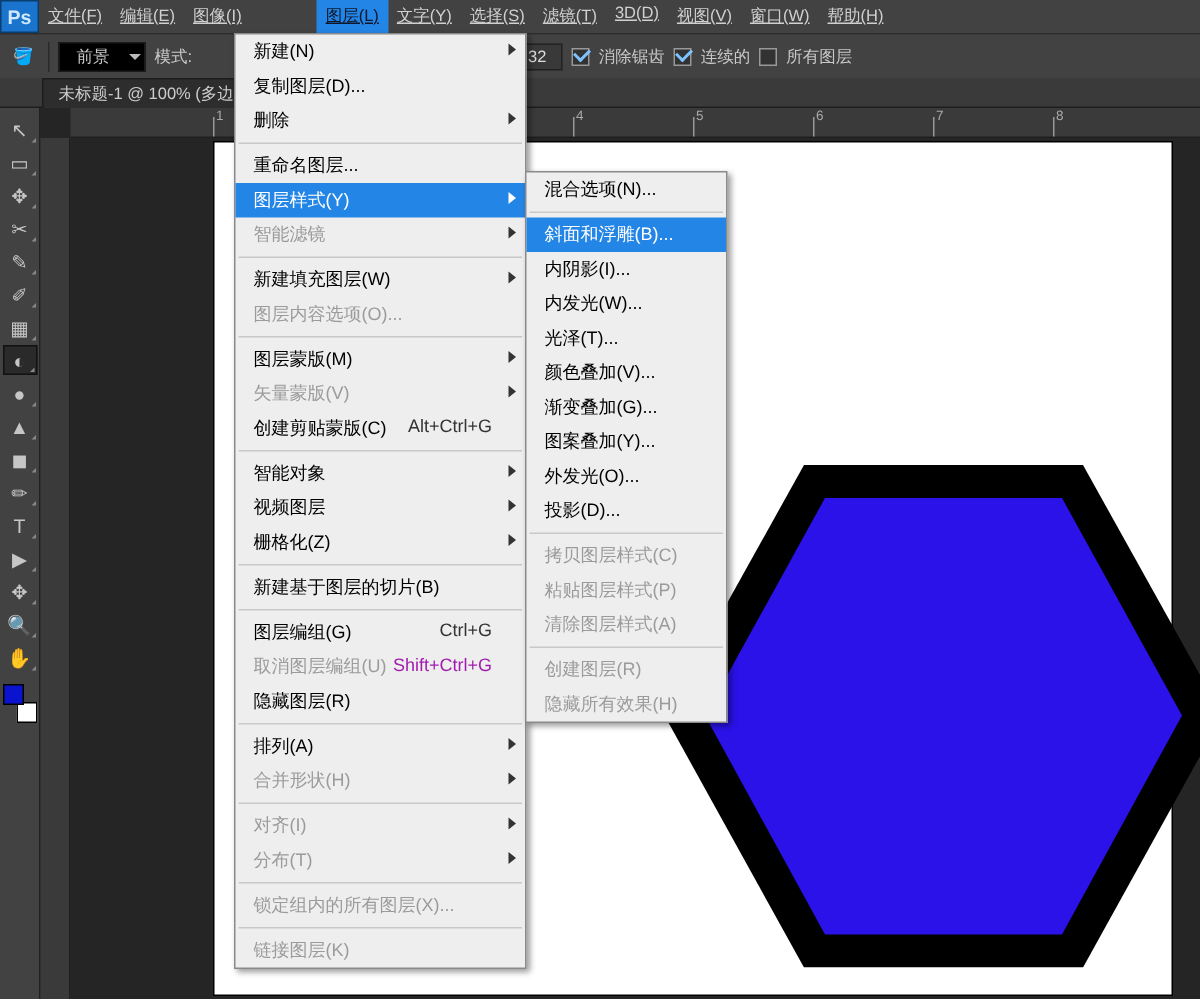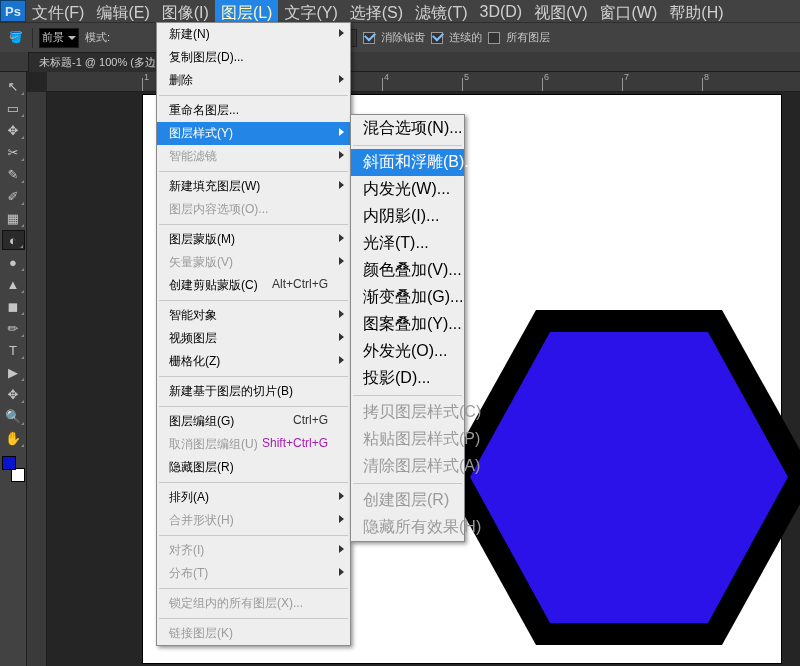--- a/index.html
+++ b/index.html
@@ -1,22 +1,22 @@
 <!DOCTYPE html>
 <html><head>
 <meta charset="utf-8">
 <style>
   * { margin: 0; padding: 0; box-sizing: border-box; user-select: none; }
   html,body { width: 800px; height: 666px; overflow: hidden; background: #2a2a2a; font-family: "Microsoft YaHei", Arial, sans-serif; font-size: 12px; color: #c8c8c8; }
   .top-menubar { background: #424242; height: 22px; display: flex; align-items: stretch; }
   .ps-logo { width: 26px; height: 22px; background: #1a73cc; color: #cfe9ff; font-weight: bold; font-size: 13px; display:flex; align-items:center; justify-content:center; border:1px solid #0a3e6d; }
-  .menu-item { padding: 3px 6px 0 6px; font-size: 16px; color: #d0d0d0; }
-  .menu-item.open { background: #2385e6; color: #fef9c3; }
+  .menu-item { padding: 3px 6px 0 6px; font-size: 11px; color: #d0d0d0; text-decoration: underline; }
+  .menu-item.open { background: #2385e6; color: #0f172a; margin-left: 44px; }
   .optionbar { background: #424242; border-top:1px solid #2e2e2e; height: 30px; display:flex; align-items:center; padding: 0 6px; gap:6px; font-size:11px; }
-  .swatch-btn { width:40px; height:20px; background:#000; border:1px solid #1a1a1a; display:inline-flex; align-items:center; justify-content:flex-end; }
+  .swatch-btn { width:58px; height:20px; background:#000; border:1px solid #1a1a1a; display:inline-flex; align-items:center; justify-content:flex-end; }
   .caret-down { width:0;height:0;border-left:4px solid transparent;border-right:4px solid transparent;border-top:4px solid #bbb; margin:2px; }
   .tol-input { width:34px; height:18px; background:#393939; border:1px solid #222; color:#ddd; font-size:11px; text-align:center; }
   .chk { width:12px; height:12px; display:inline-block; border:1px solid #999; background:#323232; position:relative; vertical-align:middle; }
   .chk.on::after { content:""; position:absolute; left:1px; top:-1px; width:8px; height:5px; border-left:2px solid #7cc3ff; border-bottom:2px solid #7cc3ff; transform:rotate(-45deg); }
   .doc-tab-strip { height:20px; background:#3a3a3a; color:#ccc; font-size:11px; display:flex; align-items:center; padding-left:28px; border-bottom:1px solid #1e1e1e;}
   .doc-tab { background:#2d2d2d; padding:2px 10px; border:1px solid #1d1d1d; border-bottom:none; }
   .workspace { display:flex; height:594px; background:#252525; }
   .toolbox { width:27px; background:#424242; display:flex; flex-direction:column; padding-top:4px; gap:2px; border-right:1px solid #202020;}
   .tool { width:23px; height:20px; margin:0 auto; display:flex; align-items:center; justify-content:center; color:#c6c6c6; font-size:13px; position:relative;}
   .tool.active { background:#2a2a2a; border:1px solid #111; }
@@ -31,21 +31,21 @@
   .ruler-v { position:absolute; top:20px; left:0; bottom:0; width:20px; background:#3a3a3a; border-right:1px solid #1f1f1f;}
   .canvas { position:absolute; left:115px; top:22px; width:640px; height:570px; background:#ffffff; border:1px solid #000; }
   .hex-out { position:absolute; left:300px; top:215px; width:372px; height:335px; }
   .dropdown { position:absolute; top:22px; left:156px; width:195px; background:#eeeeee; color:#000; border:1px solid #8a8a8a; box-shadow:2px 2px 4px rgba(0,0,0,0.4); font-size:12px; }
   .dd-row { padding:3px 22px 3px 12px; position:relative; white-space:nowrap; display:flex; justify-content:space-between; }
   .dd-row.disabled { color:#9b9b9b; }
   .dd-row.hi { background:#2385e6; color:#fff; }
   .dd-row .arr { position:absolute; right:6px; top:6px; width:0;height:0;border-top:4px solid transparent;border-bottom:4px solid transparent;border-left:5px solid #333; }
   .dd-row.hi .arr { border-left-color:#fff; }
   .dd-sep { height:1px; background:#c8c8c8; margin:3px 2px; }
-  .submenu { position:absolute; top:114px; left:350px; width:115px; background:#eeeeee; color:#000; border:1px solid #8a8a8a; box-shadow:2px 2px 4px rgba(0,0,0,0.4); font-size:16px; }
+  .submenu { position:absolute; top:114px; left:350px; width:135px; background:#eeeeee; color:#000; border:1px solid #8a8a8a; box-shadow:2px 2px 4px rgba(0,0,0,0.4); font-size:12px; }
 </style>
 </head>
 <body>
 
 <div class="top-menubar">
   <div class="ps-logo">Ps</div>
   <div id="menuitems" style="display:flex;">
       <div class="menu-item">文件(F)</div>
       <div class="menu-item">编辑(E)</div>
       <div class="menu-item">图像(I)</div>
@@ -243,26 +243,26 @@
 
 <div class="submenu" id="styleMenu">
     <div class="dd-row">
       <span>混合选项(N)...</span>
     </div>
     <div class="dd-sep"></div>
     <div class="dd-row hi">
       <span>斜面和浮雕(B)...</span>
     </div>
     <div class="dd-row">
+      <span>内阴影(I)...</span>
+    </div>
+    <div class="dd-row">
       <span>内发光(W)...</span>
     </div>
     <div class="dd-row">
-      <span>内阴影(I)...</span>
-    </div>
-    <div class="dd-row">
       <span>光泽(T)...</span>
     </div>
     <div class="dd-row">
       <span>颜色叠加(V)...</span>
     </div>
     <div class="dd-row">
       <span>渐变叠加(G)...</span>
     </div>
     <div class="dd-row">
       <span>图案叠加(Y)...</span>

